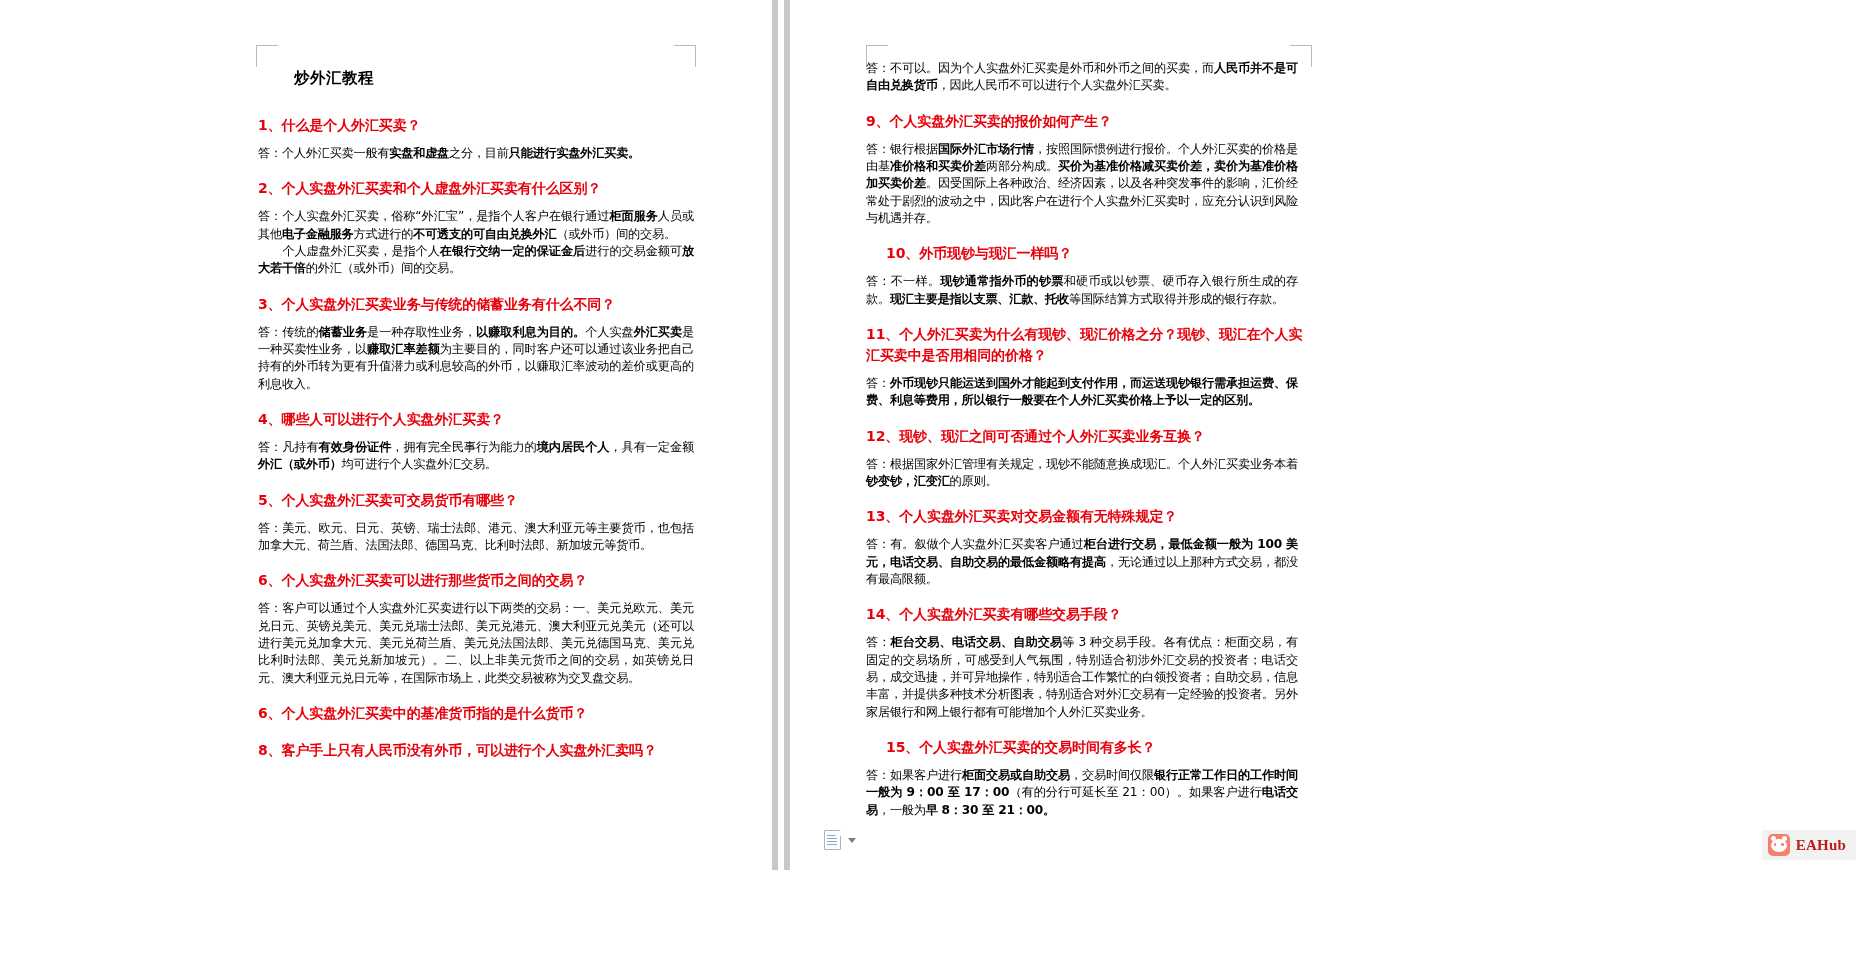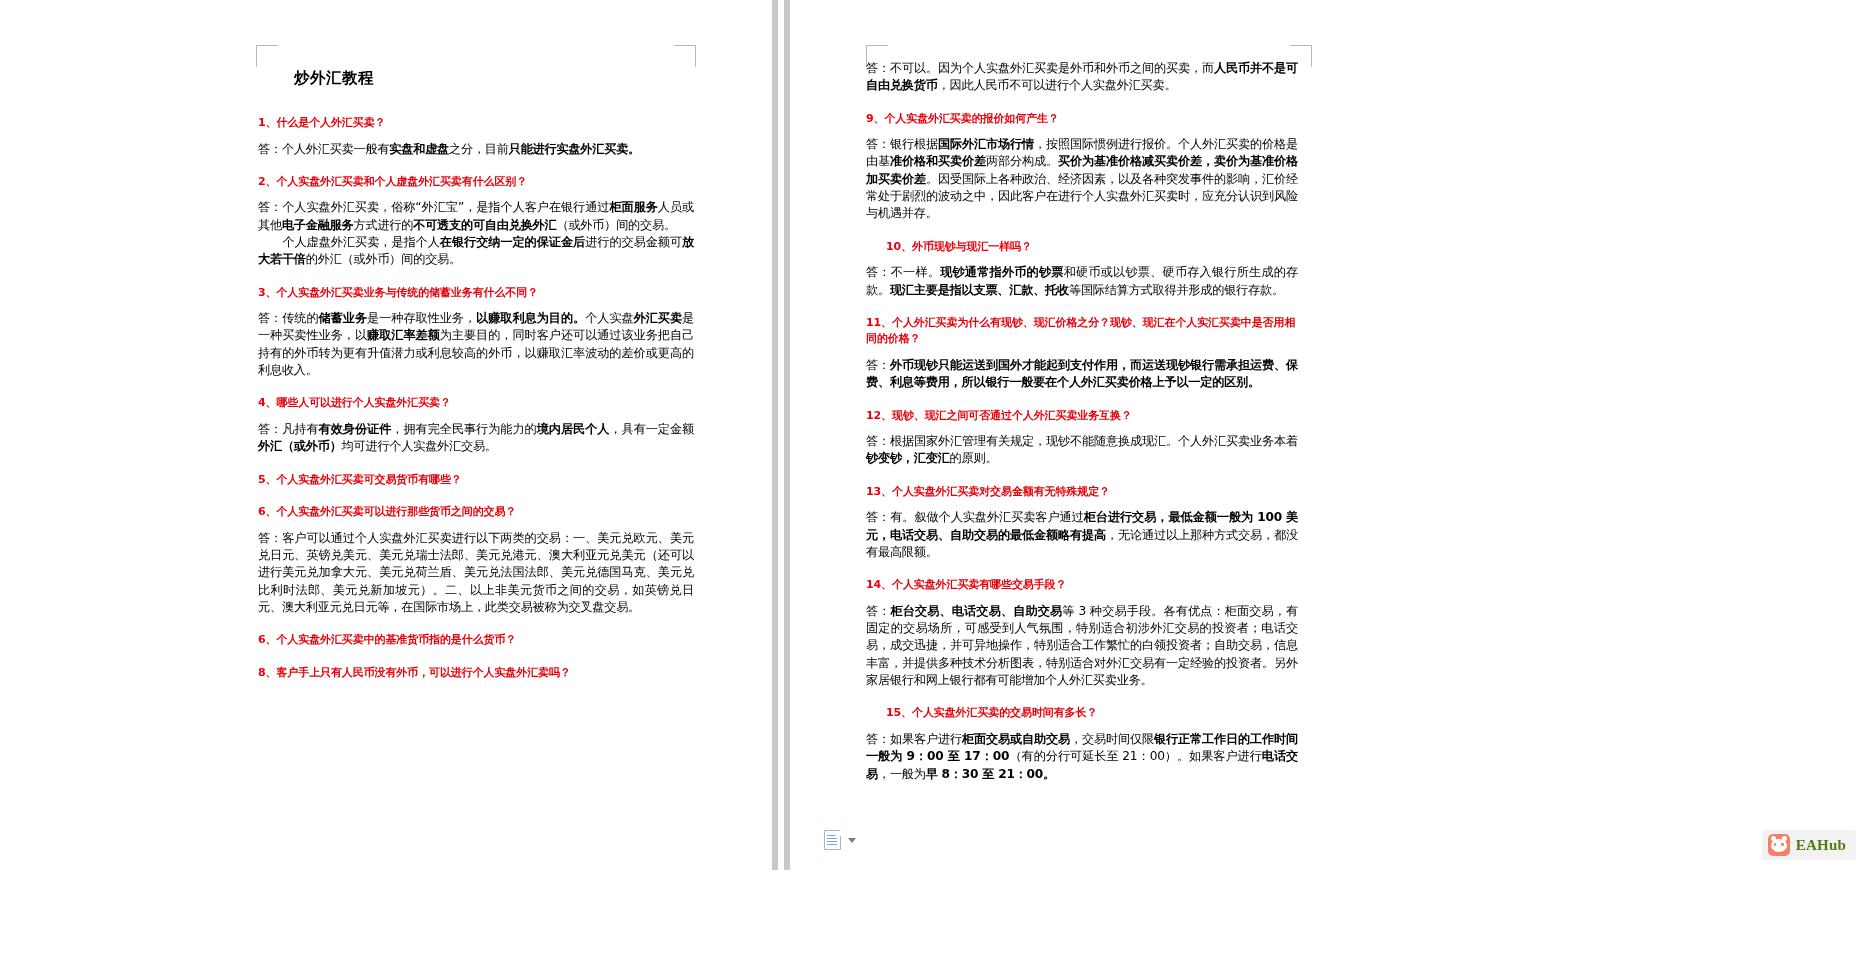--- a/index.html
+++ b/index.html
@@ -70,21 +70,21 @@
     font-size: 15.5px;
     font-weight: 700;
     color: #000000;
     margin: 8px 0 26px 36px;
     letter-spacing: 0.5px;
   }
 
   .q-head {
     color: #e8000b;
     font-weight: 700;
-    font-size: 11px;
+    font-size: 14px;
     line-height: 1.5;
     margin: 16px 0 9px 0;
     letter-spacing: -0.1px;
   }
   .q-head.indent-1 { margin-left: 20px; }
 
   .ans {
     color: #000000;
     font-size: 12.2px;
     line-height: 1.42;
@@ -175,21 +175,21 @@
   .watermark .wm-logo .ear-r {
     position: absolute;
     top: 2px;
     width: 5px; height: 5px;
     background: #ffffff;
     border-radius: 50%;
   }
   .watermark .wm-logo .ear-l { left: 3px; }
   .watermark .wm-logo .ear-r { right: 3px; }
   .watermark .wm-text {
-    color: #4d7c0f;
+    color: #b91c1c;
     font-family: "Liberation Serif", "DejaVu Serif", serif;
     font-weight: 700;
     font-size: 15px;
     letter-spacing: 0.2px;
     text-align: center;
   }
 </style>
 </head>
 <body>
 
@@ -221,20 +221,21 @@
     <div id="left-blocks">
         <div class="q-head">1、什么是个人外汇买卖？</div>
         <div class="ans">答：个人外汇买卖一般有<span class="b">实盘和虚盘</span>之分，目前<span class="b">只能进行实盘外汇买卖。</span></div>
         <div class="q-head">2、个人实盘外汇买卖和个人虚盘外汇买卖有什么区别？</div>
         <div class="ans">答：个人实盘外汇买卖，俗称“外汇宝”，是指个人客户在银行通过<span class="b">柜面服务</span>人员或其他<span class="b">电子金融服务</span>方式进行的<span class="b">不可透支的可自由兑换外汇</span>（或外币）间的交易。<span class="para2">个人虚盘外汇买卖，是指个人<span class="b">在银行交纳一定的保证金后</span>进行的交易金额可<span class="b">放大若干倍</span>的外汇（或外币）间的交易。</span></div>
         <div class="q-head">3、个人实盘外汇买卖业务与传统的储蓄业务有什么不同？</div>
         <div class="ans">答：传统的<span class="b">储蓄业务</span>是一种存取性业务，<span class="b">以赚取利息为目的。</span>个人实盘<span class="b">外汇买卖</span>是一种买卖性业务，以<span class="b">赚取汇率差额</span>为主要目的，同时客户还可以通过该业务把自己持有的外币转为更有升值潜力或利息较高的外币，以赚取汇率波动的差价或更高的利息收入。</div>
         <div class="q-head">4、哪些人可以进行个人实盘外汇买卖？</div>
         <div class="ans">答：凡持有<span class="b">有效身份证件</span>，拥有完全民事行为能力的<span class="b">境内居民个人</span>，具有一定金额<span class="b">外汇（或外币）</span>均可进行个人实盘外汇交易。</div>
         <div class="q-head">5、个人实盘外汇买卖可交易货币有哪些？</div>
+        <div class="ans">答：美元、欧元、日元、英镑、瑞士法郎、港元、澳大利亚元等主要货币，也包括加拿大元、荷兰盾、法国法郎、德国马克、比利时法郎、新加坡元等货币。</div>
         <div class="q-head">6、个人实盘外汇买卖可以进行那些货币之间的交易？</div>
         <div class="ans">答：客户可以通过个人实盘外汇买卖进行以下两类的交易：一、美元兑欧元、美元兑日元、英镑兑美元、美元兑瑞士法郎、美元兑港元、澳大利亚元兑美元（还可以进行美元兑加拿大元、美元兑荷兰盾、美元兑法国法郎、美元兑德国马克、美元兑比利时法郎、美元兑新加坡元）。二、以上非美元货币之间的交易，如英镑兑日元、澳大利亚元兑日元等，在国际市场上，此类交易被称为交叉盘交易。</div>
         <div class="q-head">6、个人实盘外汇买卖中的基准货币指的是什么货币？</div>
         <div class="q-head">8、客户手上只有人民币没有外币，可以进行个人实盘外汇卖吗？</div>
       </div>
   </div>
 
   <div class="body-col col-2">
     <div id="right-blocks">
         <div class="ans">答：不可以。因为个人实盘外汇买卖是外币和外币之间的买卖，而<span class="b">人民币并不是可自由兑换货币</span>，因此人民币不可以进行个人实盘外汇买卖。</div>

